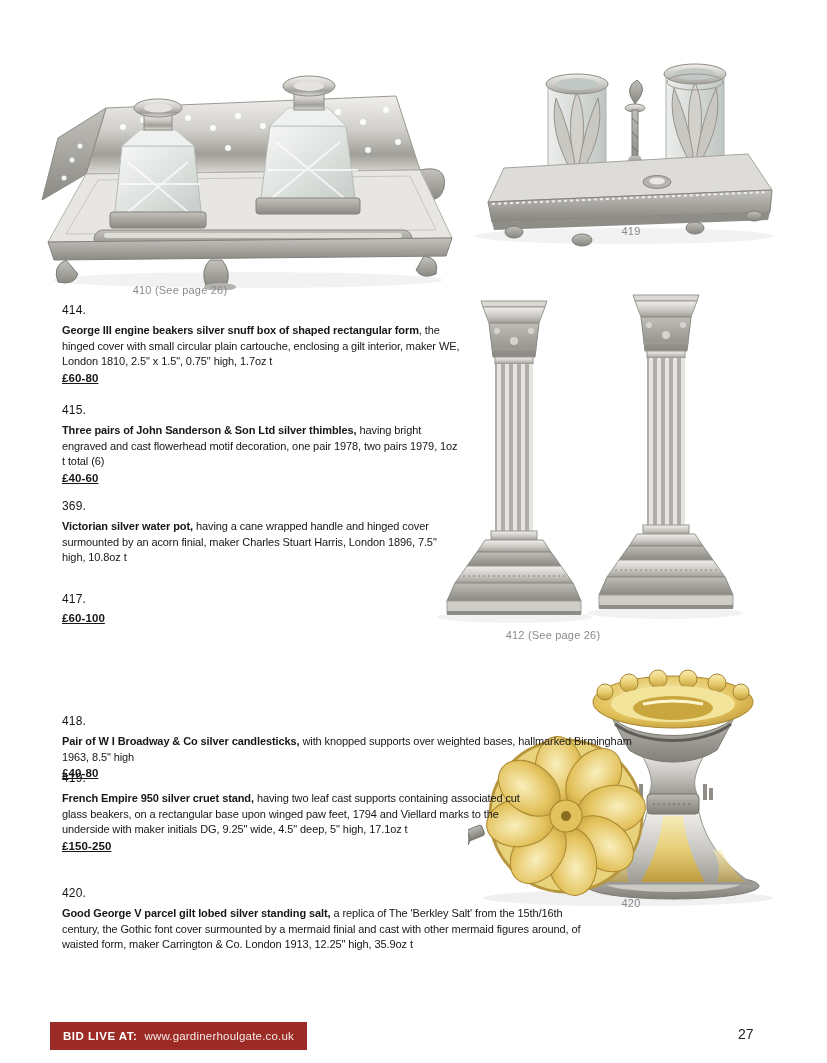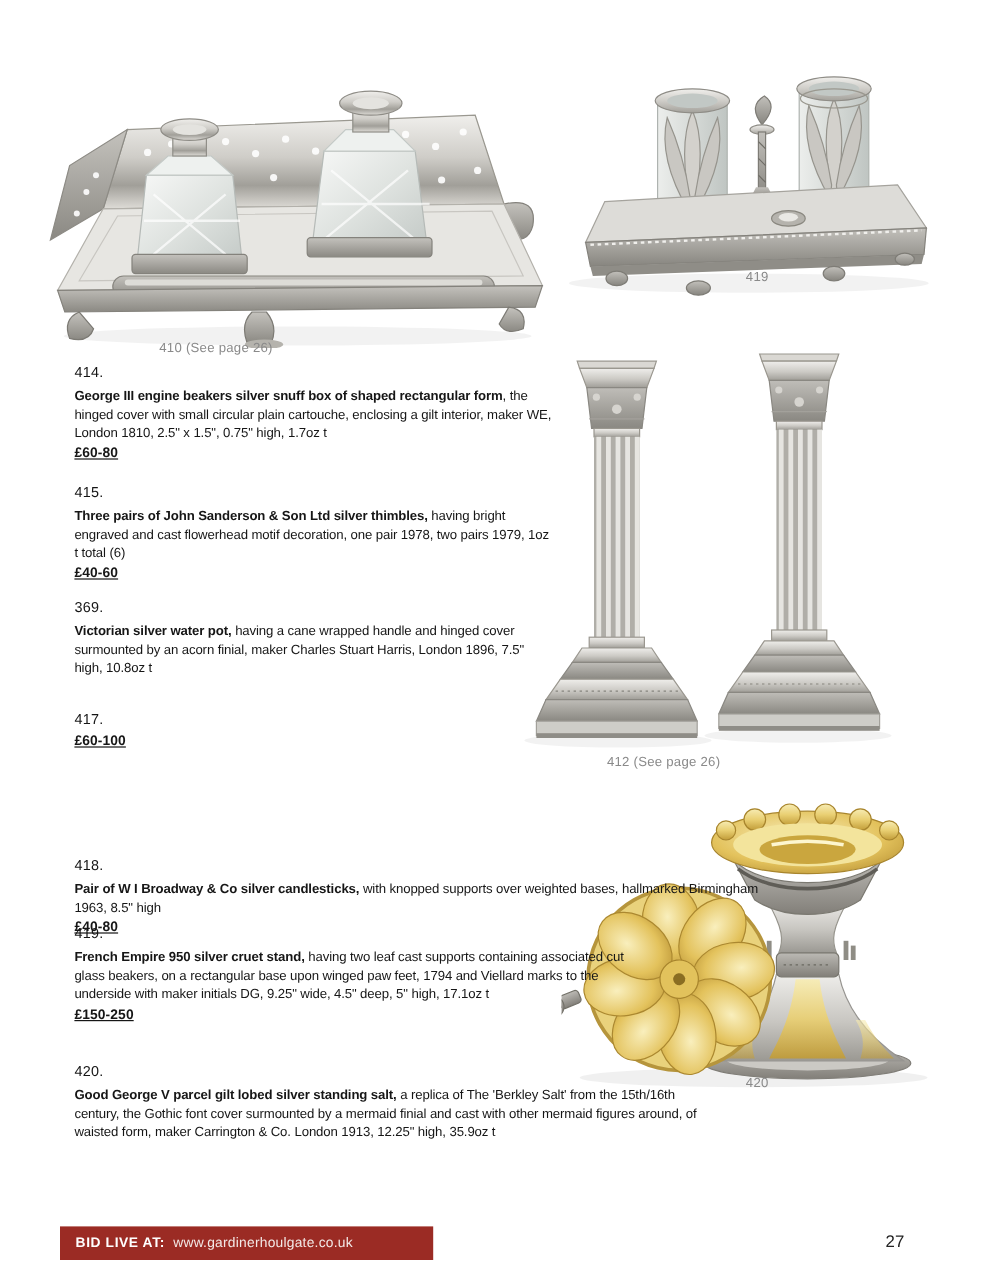--- a/index.html
+++ b/index.html
@@ -5,21 +5,21 @@
   html,body{margin:0;padding:0;background:#ffffff;}
   .page{position:relative;width:827px;height:1063px;background:#ffffff;overflow:hidden;
         font-family:"Liberation Sans",sans-serif;color:#161616;}
   .photo{position:absolute;}
   .caption{position:absolute;color:#8a8a8a;font-size:11px;text-align:center;letter-spacing:.2px;}
   .lot{position:absolute;left:62px;}
   .lot-num{font-weight:normal;font-size:12px;margin:0 0 6px 0;letter-spacing:.2px;}
   .lot-desc{font-size:11px;line-height:15.5px;margin:0;letter-spacing:-0.1px;}
   .lot-desc .b{font-weight:bold;}
   .lot-est{font-weight:bold;font-size:11.5px;margin:2px 0 0 0;letter-spacing:.1px;text-decoration:underline;}
-  .footer-bar{position:absolute;left:50px;top:1022px;width:311px;height:28px;background:#9b2b24;
+  .footer-bar{position:absolute;left:50px;top:1022px;width:257px;height:28px;background:#9b2b24;
               display:flex;align-items:center;box-sizing:border-box;padding-left:13px;}
   .footer-bar .b{color:#ffffff;font-weight:bold;font-size:11.5px;letter-spacing:.5px;}
   .footer-bar .u{color:#f3e9e7;font-size:11.5px;margin-left:7px;letter-spacing:.2px;}
   .pagenum{position:absolute;left:738px;top:1026px;width:28px;font-size:14px;color:#222;}
 </style>
 </head>
 <body>
 
 <div class="page">
 

